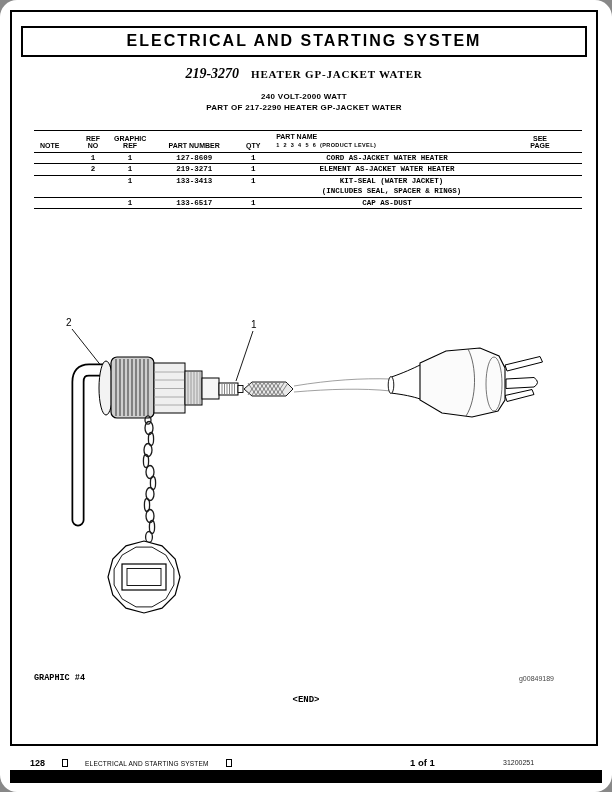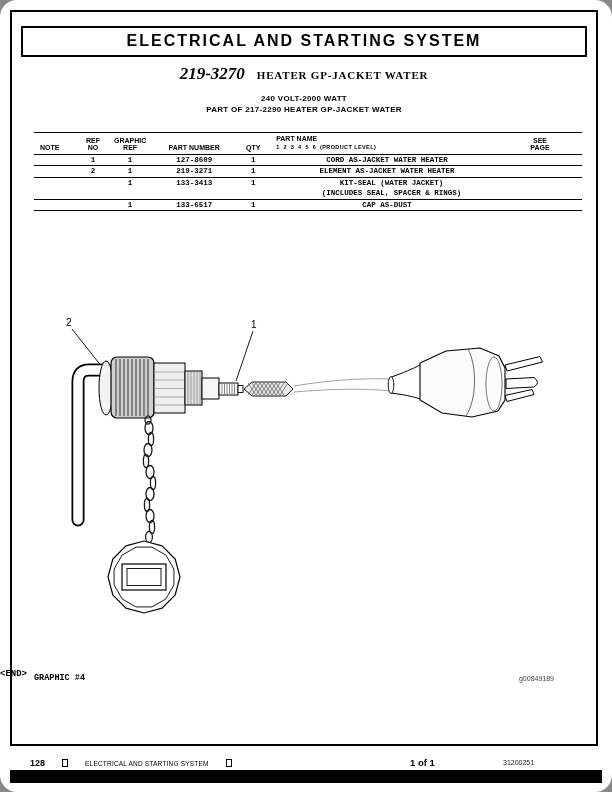--- a/index.html
+++ b/index.html
@@ -4,21 +4,21 @@
 <style>
   html,body{margin:0;padding:0;background:#888;}
   .page{position:relative;width:612px;height:792px;background:#fff;overflow:hidden;
         font-family:"Liberation Sans",sans-serif;color:#000;border-radius:17px;}
   .frame{position:absolute;left:10px;top:10px;width:588px;height:736px;
          border:2px solid #000;box-sizing:border-box;}
   .title-box{margin:14px 9px 0;border:2px solid #000;text-align:center;
              font:bold 16px/1 "Liberation Sans",sans-serif;letter-spacing:2px;
              padding:5px 0 6px;}
   .part-title{margin-top:7px;text-align:center;font-family:"Liberation Serif",serif;font-weight:bold;}
-  .part-number{font-style:italic;font-size:17px;margin-right:12px;}
+  .part-number{font-style:italic;font-size:14px;margin-right:12px;}
   .part-name{font-size:11px;letter-spacing:0.8px;}
   .subtitles{margin-top:9px;text-align:center;
              font:bold 8px/11px "Liberation Sans",sans-serif;letter-spacing:0.3px;}
 
   .parts-table{margin:17px 0 0 22px;width:548px;border-collapse:collapse;
                border-top:1px solid #000;font-family:"Liberation Mono",monospace;}
   .parts-table thead tr{border-bottom:1px solid #000;}
   .parts-table th{font-family:"Liberation Sans",sans-serif;font-size:7px;font-weight:bold;
                   line-height:7.5px;vertical-align:bottom;padding:2px 0;text-align:center;}
   .parts-table th:nth-child(1){text-align:left;padding-left:6px;}
@@ -29,21 +29,21 @@
   .parts-table td:nth-child(1){text-align:left;padding-left:6px;}
   .parts-table td:nth-child(6){text-align:center;padding-left:12px;white-space:pre;}
   tr.row{border-bottom:1px solid #000;}
   tr.row.no-rule{border-bottom:none;}
 
   .drawing{position:absolute;left:0;top:300px;}
   .co{font-family:"Liberation Sans",sans-serif;font-size:10px;fill:#000;}
 
   .graphic-label{position:absolute;left:34px;top:673px;
                  font:bold 8.5px "Liberation Mono",monospace;}
-  .end-marker{position:absolute;left:0;right:0;top:669px;text-align:left;
+  .end-marker{position:absolute;left:0;right:0;top:695px;text-align:center;
               font:bold 9px "Liberation Mono",monospace;}
   .graphic-id{position:absolute;right:58px;top:675px;
               font:7px "Liberation Sans",sans-serif;color:#444;}
 
   .footer-left{position:absolute;left:30px;top:758px;display:flex;align-items:center;gap:17px;}
   .footer-pagenum{font:bold 9px "Liberation Sans",sans-serif;}
   .footer-title{font:6.5px "Liberation Sans",sans-serif;letter-spacing:0.2px;}
   .glyph-box{display:inline-block;width:4px;height:6px;border:1px solid #000;}
   .footer-pageof{position:absolute;left:410px;top:757px;font:bold 9.5px "Liberation Sans",sans-serif;}
   .footer-doc{position:absolute;left:503px;top:759px;font:7px "Liberation Sans",sans-serif;color:#222;}

